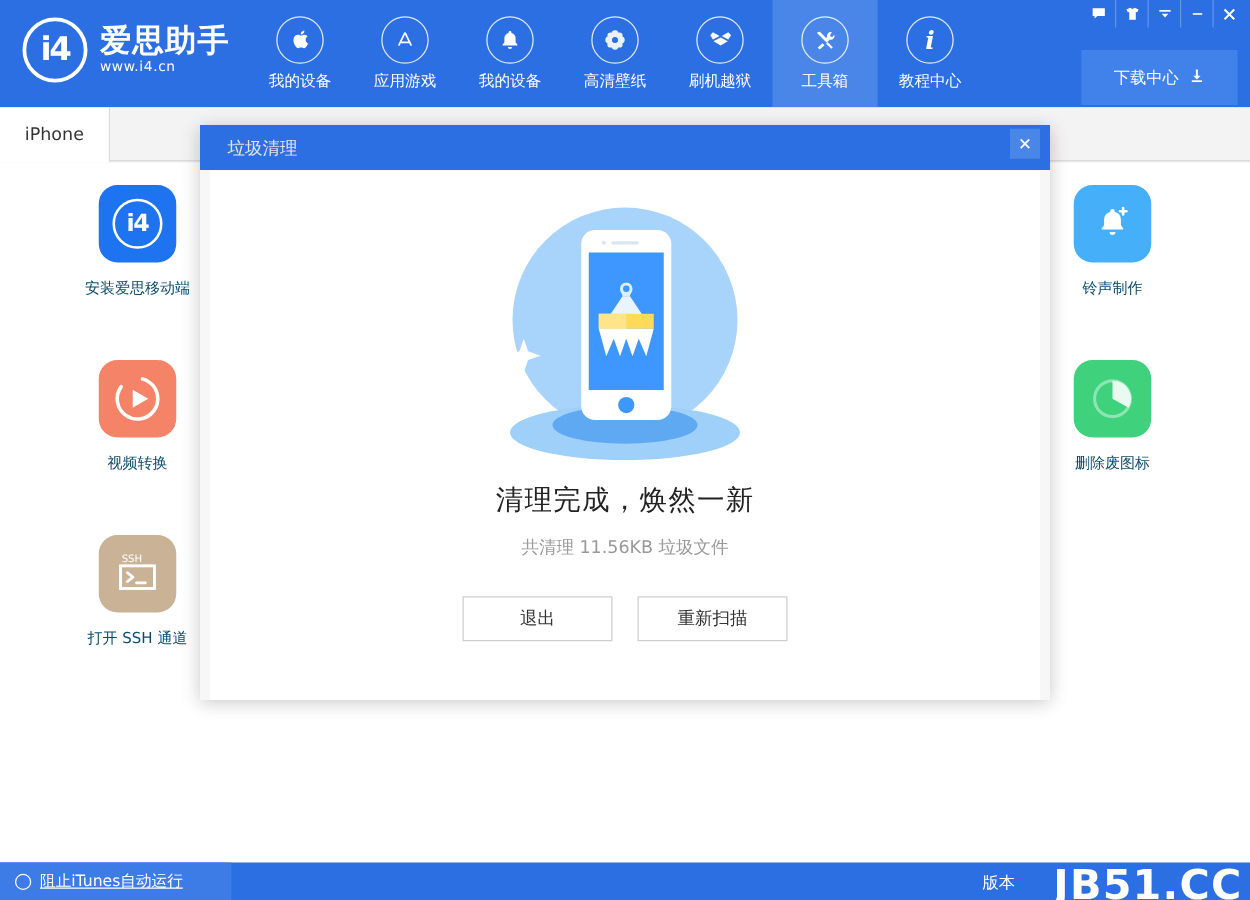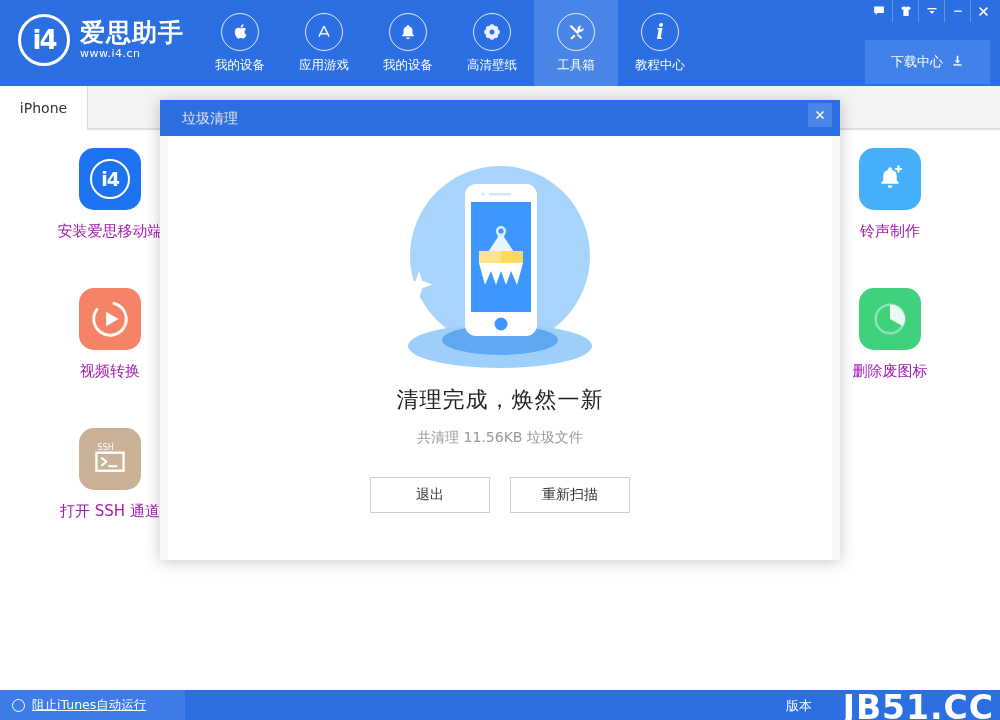--- a/index.html
+++ b/index.html
@@ -94,21 +94,21 @@
   .tool-tile {
     width:160px; height:140px;
     display:flex; flex-direction:column; align-items:center; gap:12px;
     cursor:pointer;
   }
   .tile-ico {
     width:62px; height:62px; border-radius:15px;
     display:flex; align-items:center; justify-content:center;
     color:#ffffff;
   }
-  .tile-label { font-size:15px; color:#a21caf; }
+  .tile-label { font-size:12px; color:#0c4a6e; }
 
   
   #dialog {
     position:absolute; left:160px; top:100px; width:680px; height:460px;
     background:#f7f7f7;
     box-shadow:0 2px 14px rgba(0,0,0,0.22);
   }
   #dlg-title {
     position:absolute; left:0; top:0; width:680px; height:36px;
     background:#2B6FE3;
@@ -227,20 +227,30 @@
           <circle cx="7.8" cy="7.8" r="3.1"></circle>
             <circle cx="16.2" cy="7.8" r="3.1"></circle>
           <circle cx="7.8" cy="16.2" r="3.1"></circle>
             <circle cx="16.2" cy="16.2" r="3.1"></circle>
           <circle cx="12" cy="12" r="2.6" fill="#2B6FE3"></circle>
         </svg>
       </div>
       <span class="nav-label">高清壁纸</span>
     </div>
 
+    <div class="nav-item">
+      <div class="nav-ico">
+        <svg width="21" height="21" viewBox="0 0 24 24" fill="#fff">
+          <path d="M5 5.5 L11 9 L5 12 L2.5 8.2z"></path>
+            <path d="M19 5.5 L13 9 L19 12 L21.5 8.2z"></path>
+          <path d="M12 10.2 L18.6 13.6 L12 17.5 L5.4 13.6z"></path>
+        </svg>
+      </div>
+      <span class="nav-label">刷机越狱</span>
+    </div>
 
     <div class="nav-item active">
       <div class="nav-ico">
         <svg width="20" height="20" viewBox="0 0 24 24" fill="#fff">
           <path d="M4.5 4.5 L7 4 L15.5 12.5 L13.5 14.5 L5 6z"></path>
           <path d="M18.6 4.6a3.6 3.6 0 0 0-4.6 4.4l-2 2 2.6 2.6 2-2a3.6 3.6 0 0 0 4.4-4.6l-2.1 2.1-1.6-.4-.4-1.6z" transform="translate(0,0)"></path>
           <path d="M5 19.5 L9.5 15 L11.5 17 L7 21z"></path>
           <path d="M14.5 14 L19.5 19 L18 20.5 L13 15.5z"></path>
         </svg>
       </div>

